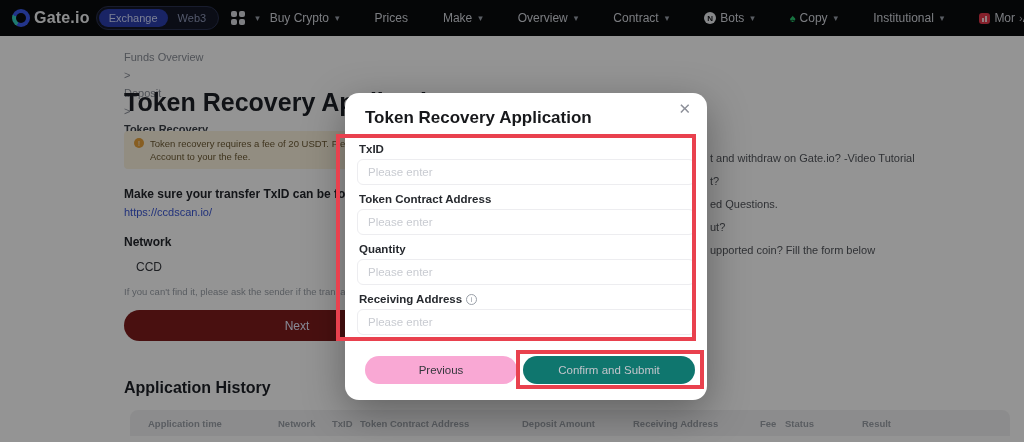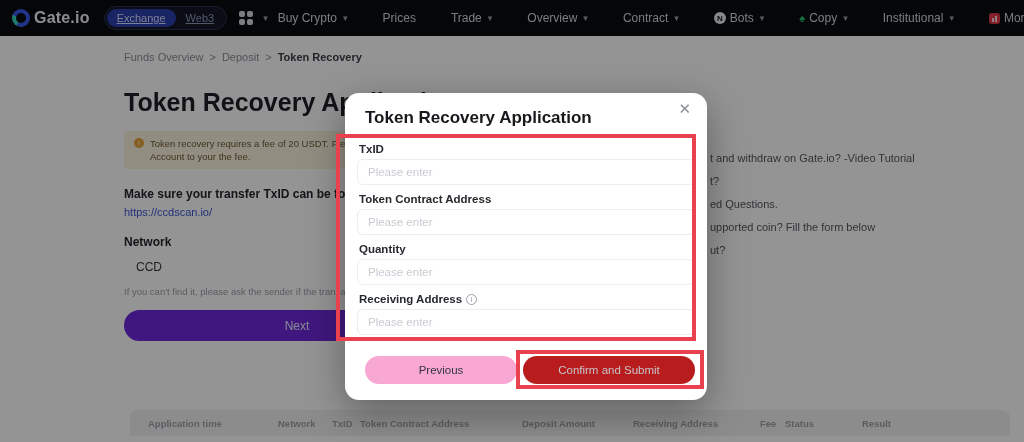--- a/index.html
+++ b/index.html
@@ -2,29 +2,29 @@
 <html><head>
 <meta charset="utf-8">
 <style>
   * { margin:0; padding:0; box-sizing:border-box; }
   html,body { width:1024px; height:442px; font-family:"Liberation Sans", sans-serif; }
   #screen { position:relative; width:1024px; height:442px; background:#fff; overflow:hidden; }
 
   
   .topnav { position:absolute; top:0; left:0; width:1024px; height:36px; background:#0a0b0d;
             display:flex; align-items:center; padding:0 12px; z-index:10; }
-  .logo-wrap { display:flex; align-items:center; gap:4px; margin-right:14px; }
+  .logo-wrap { display:flex; align-items:center; gap:4px; margin-right:6px; }
   .logo-mark { width:18px; height:18px; border-radius:50%;
                background:conic-gradient(from 210deg, #35d1c0 0 22%, #3b5bee 22% 100%);
                position:relative; }
   .logo-mark::after { content:""; position:absolute; inset:4px; border-radius:50%; background:#0a0b0d; }
   .logo-text { color:#f2f3f5; font-size:16px; font-weight:bold; letter-spacing:.2px; }
   .mode-pills { display:flex; align-items:center; background:#141827; border:1px solid #2a3150;
                 border-radius:14px; padding:2px; margin-right:12px; }
-  .pill { font-size:11px; padding:3px 10px; border-radius:12px;text-decoration:underline; }
+  .pill { font-size:11px; padding:3px 10px; border-radius:12px; }
   .pill.active { background:#2b3eae; color:#d4dcff; }
   .pill.inactive { color:#8e97b8; }
   .apps-grid { display:grid; grid-template-columns:6px 6px; grid-gap:2px; margin-right:4px; }
   .apps-grid i { width:6px; height:6px; background:#d8dadf; border-radius:2px; display:block; }
   .navmenu { display:flex; align-items:center; gap:35px; margin-left:10px; }
   .navitem { color:#d3d6dd; font-size:12px; display:flex; align-items:center; gap:4px; white-space:nowrap; cursor:pointer; }
   .caret::after { content:"▾"; font-size:9px; color:#9aa0ab; margin-left:2px; }
   .n-circle { width:12px; height:12px; border-radius:50%; background:#e9eaee; color:#15161a;
               font-size:8px; font-weight:bold; display:inline-flex; align-items:center; justify-content:center; }
   .copy-ic { color:#28c76f; font-size:11px; }
@@ -33,35 +33,35 @@
   .more-ic i { width:2px; background:#ffd9dd; display:block; }
   .chev { color:#aeb2bb; font-size:11px; }
   .nav-right { margin-left:auto; display:flex; align-items:center; gap:15px; }
   .avatar { width:18px; height:18px; border-radius:50%;
             background:radial-gradient(circle at 35% 30%, #c9a178, #7c5a3a 70%); }
   .icon-g { display:inline-flex; align-items:center; justify-content:center; width:16px; height:16px; }
   .icon-g svg { stroke:#c9ccd3; fill:none; stroke-width:1.5; }
 
   
   .content { position:absolute; inset:0; }
-  .breadcrumb { position:absolute; left:124px; top:51px; font-size:11px; color:#8a8f98; display:flex; gap:6px; }
+  .breadcrumb { position:absolute; left:124px; top:51px; font-size:11px; color:#8a8f98; display:flex; gap:6px;flex-direction:column; }
   .breadcrumb .cur { color:#3a3f46; font-weight:bold; }
   .page-title { position:absolute; left:124px; top:88px; font-size:25px; font-weight:bold; color:#1d2026; }
   .notice { position:absolute; left:124px; top:131px; width:396px; height:38px; background:#fbf3df;
             border-radius:4px; display:flex; padding:6px 10px; gap:6px; }
   .warn-ic { width:10px; height:10px; border-radius:50%; background:#e8a23b; color:#fff; font-size:7px;
              display:inline-flex; align-items:center; justify-content:center; flex:none; margin-top:1px; }
   .notice-text { font-size:9.5px; color:#6d5a33; line-height:13px; }
   .instruction { position:absolute; left:124px; top:187px; width:420px; font-size:12px; font-weight:bold; color:#23262c; }
   .ccd-link { position:absolute; left:124px; top:206px; font-size:11px; color:#3a56d4; text-decoration:none; }
   .network-label { position:absolute; left:124px; top:235px; font-size:12px; font-weight:bold; color:#23262c; }
   .network-value { position:absolute; left:136px; top:260px; font-size:12px; color:#34373d; }
   .hint { position:absolute; left:124px; top:286px; font-size:9.5px; color:#9aa0a8; }
   .next-btn { position:absolute; left:124px; top:310px; width:346px; height:31px; border:none;
-              border-radius:16px; background:#6d28d9; color:#e8ecff; font-size:12px; cursor:pointer; }
+              border-radius:16px; background:#7f1d1d; color:#e8ecff; font-size:12px; cursor:pointer; }
   .faq { position:absolute; left:710px; top:147px; font-size:11px; color:#53565c; line-height:23px; white-space:nowrap; }
   .hist-title { position:absolute; left:124px; top:379px; font-size:16px; font-weight:bold; color:#1d2026; }
   .table-head { position:absolute; left:130px; top:410px; width:880px; height:26px; background:#f2f2f3;
                 border-radius:8px 8px 0 0; font-size:9.5px; color:#9ba0a8; }
   .table-head span { position:absolute; top:8px;font-weight:bold; }
 
   
   .overlay { position:absolute; inset:0; background:rgba(0,0,0,0.42); z-index:20; }
 
   
@@ -74,21 +74,21 @@
   .f-input { position:absolute; left:12px; width:338px; height:26px; border:1px solid #ededf0;
              border-radius:6px; font-size:11.5px; padding:0 10px; color:#333; background:#fff;
              font-family:"Liberation Sans", sans-serif; }
   .f-input::placeholder { color:#c8cbd1; }
   .info-icon { display:inline-block; width:11px; height:11px; border:1px solid #9aa0a8; border-radius:50%;
                color:#9aa0a8; font-size:8px; text-align:center; line-height:10px; font-weight:normal;
                vertical-align:1px; margin-left:4px; font-style:normal; }
   .m-btn { position:absolute; top:263px; height:28px; border:none; border-radius:14px; font-size:11.5px;
            cursor:pointer; font-family:"Liberation Sans", sans-serif; }
   .prev-btn { left:20px; width:152px; background:#f9a8d4; color:#34373d; }
-  .submit-btn { left:178px; width:172px; background:#b91c1c; color:#c3c5cb; }
+  .submit-btn { left:178px; width:172px; background:#0f766e; color:#c3c5cb; }
 
   
   .red-box { position:absolute; border:4px solid #e9414e; z-index:40; pointer-events:none; }
   .red-box.form { left:336px; top:134px; width:360px; height:207px; }
   .red-box.submit { left:516px; top:350px; width:188px; height:39px; }
 </style>
 </head>
 <body>
 
 <div id="screen">
@@ -106,21 +106,21 @@
       <span class="apps-grid">
           <i></i>
           <i></i>
           <i></i>
           <i></i>
         </span>
     </span>
     <nav class="navmenu">
       <span class="navitem caret">Buy Crypto</span>
       <span class="navitem">Prices</span>
-      <span class="navitem caret">Trade</span>
+      <span class="navitem caret">Make</span>
       <span class="navitem caret">Overview</span>
       <span class="navitem caret">Contract</span>
       <span class="navitem caret">
         <span class="n-circle">N</span>
         <span>Bots</span>
       </span>
       <span class="navitem caret">
         <span class="copy-ic">♠</span>
         <span>Copy</span>
       </span>
@@ -173,24 +173,25 @@
     <div class="network-label">Network</div>
     <div class="network-value">CCD</div>
     <div class="hint">If you can't find it, please ask the sender if the transactio</div>
 
     <button class="next-btn">Next</button>
 
     <div class="faq">
       <div>t and withdraw on Gate.io? -Video Tutorial</div>
       <div>t?</div>
       <div>ed Questions.</div>
+      <div>ut?</div>
       <div>upported coin? Fill the form below</div>
-      <div>ut?</div>
-    </div>
-
+    </div>
+
+    <h2 class="hist-title">Application History</h2>
     <div class="table-head">
       <span style="left:18px">Application time</span>
       <span style="left:148px">Network</span>
       <span style="left:202px">TxID</span>
       <span style="left:230px">Token Contract Address</span>
       <span style="left:392px">Deposit Amount</span>
       <span style="left:503px">Receiving Address</span>
       <span style="left:630px">Fee</span>
       <span style="left:655px">Status</span>
       <span style="left:732px">Result</span>

